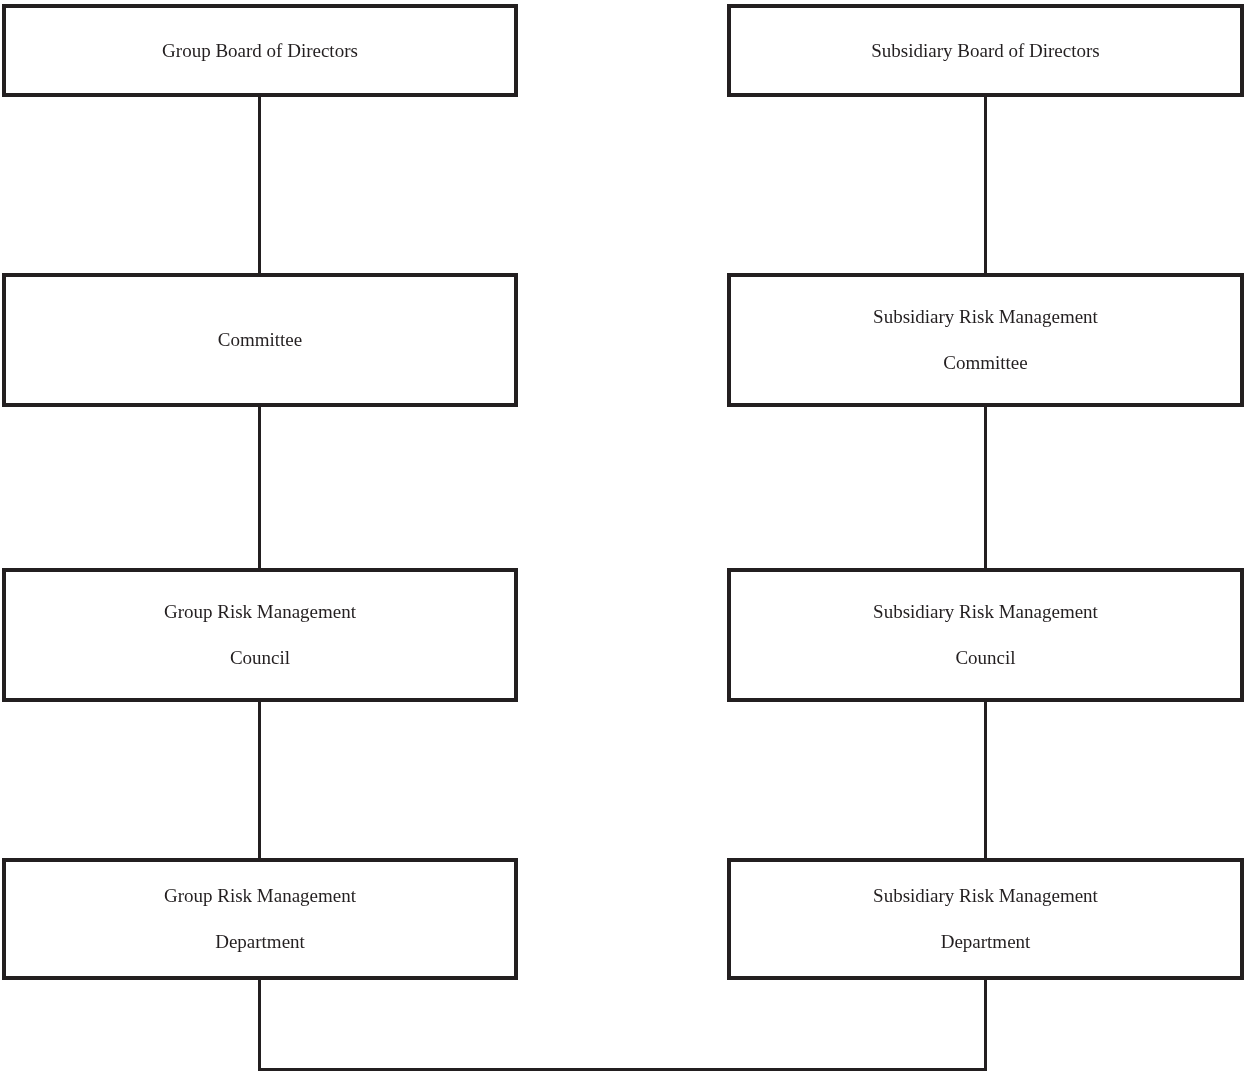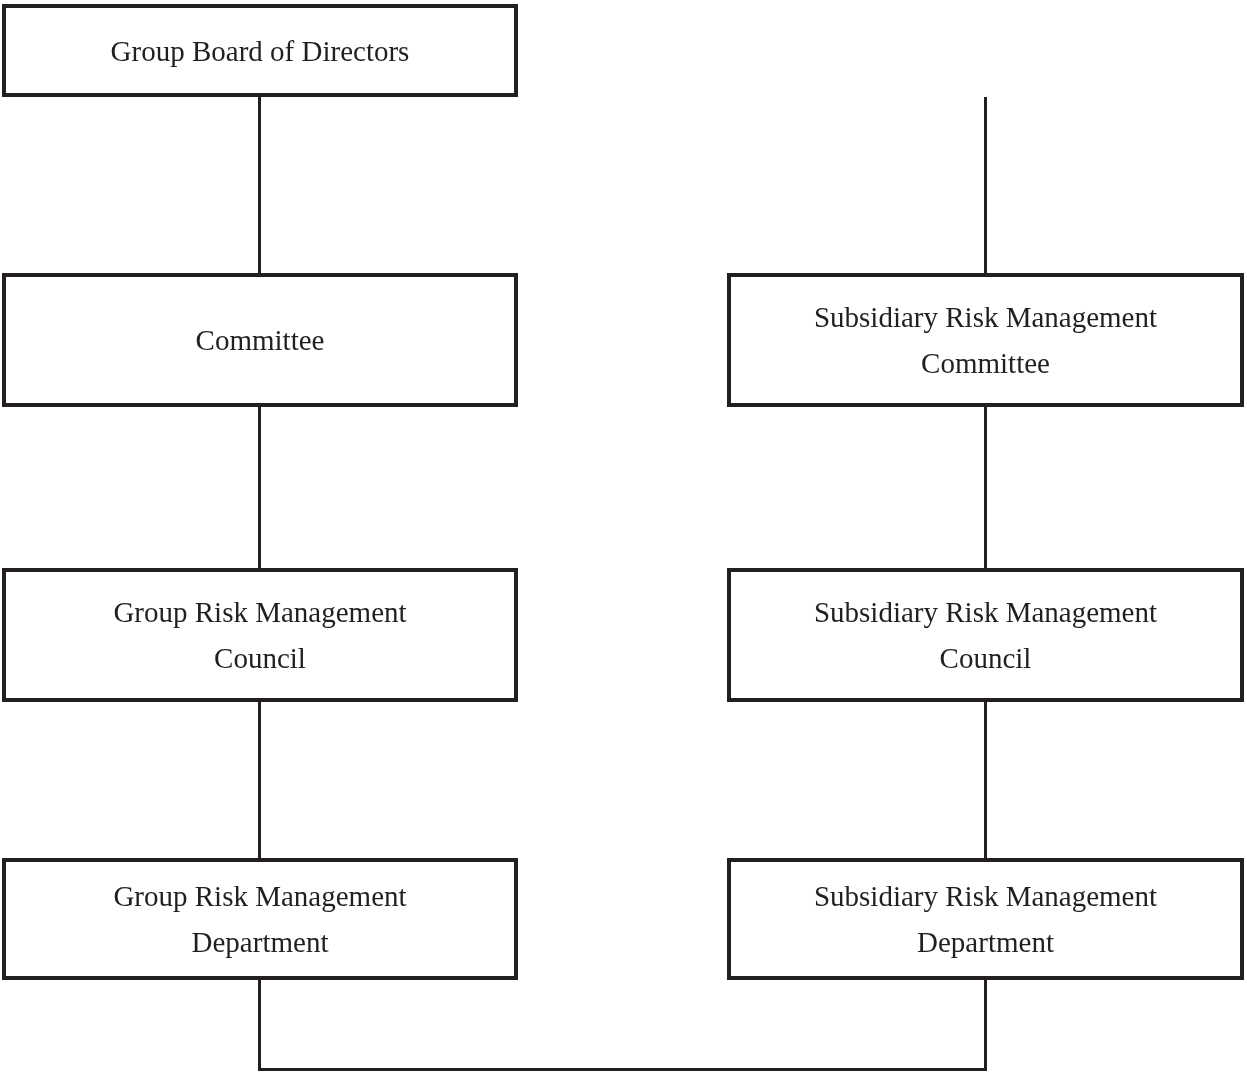--- a/index.html
+++ b/index.html
@@ -19,21 +19,21 @@
   .node {
     position: absolute;
     box-sizing: border-box;
     border: 4px solid #231f20;
     background: #ffffff;
     display: flex;
     flex-direction: column;
     align-items: center;
     justify-content: center;
     text-align: center;
-    font-size: 29px;
+    font-size: 19px;
     line-height: 46px;
   }
   .node .tline {
     display: block;
     white-space: nowrap;
   }
   .edge {
     position: absolute;
     background: #231f20;
   }
@@ -59,20 +59,24 @@
   </div>
   <div class="node col-l row3">
     <span class="tline">Group Risk Management</span>
     <span class="tline">Council</span>
   </div>
   <div class="node col-l row4">
     <span class="tline">Group Risk Management</span>
     <span class="tline">Department</span>
   </div>
 
+  <div class="node col-r row1">
+    <span class="tline">Subsidiary Board of Directors</span>
+    <span class="tline"></span>
+  </div>
   <div class="node col-r row2">
     <span class="tline">Subsidiary Risk Management</span>
     <span class="tline">Committee</span>
   </div>
   <div class="node col-r row3">
     <span class="tline">Subsidiary Risk Management</span>
     <span class="tline">Council</span>
   </div>
   <div class="node col-r row4">
     <span class="tline">Subsidiary Risk Management</span>

